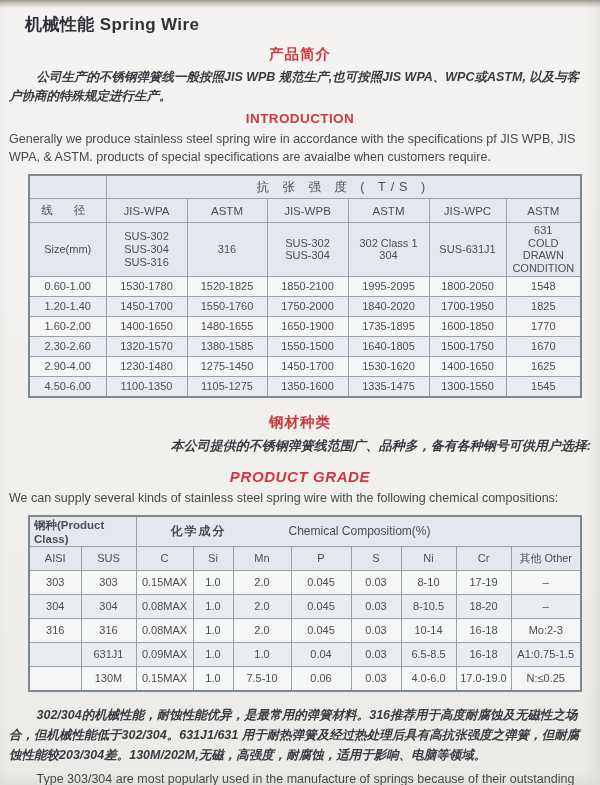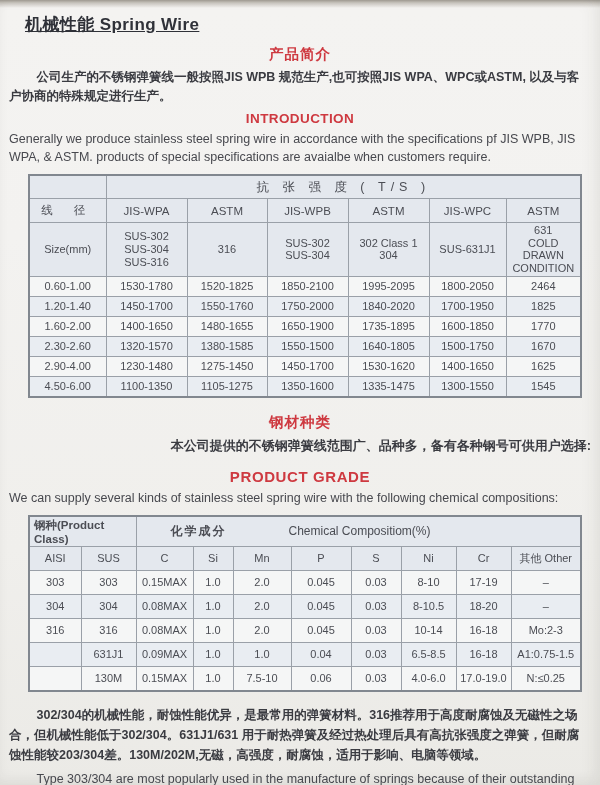--- a/index.html
+++ b/index.html
@@ -9,29 +9,29 @@
     background:#e7e5e1;
   }
   .page {
     position:relative; width:600px; height:785px; overflow:hidden;
     background:linear-gradient(180deg,#a29d95 0px,#cbc7c1 3px,#f4f3f1 8px,#f3f2f0 30%,#f0efec 70%,#ebeae6 100%);
     box-shadow:inset -8px 0 14px rgba(60,55,45,.05), inset 0 -6px 12px rgba(60,55,45,.04);
     color:#3c3d43;
   }
   .title {
     margin:13px 0 0 25px; font-size:17px; font-weight:600;
-    letter-spacing:.4px; color:#2f3138;text-decoration:underline;
+    letter-spacing:.4px; color:#2f3138;
   }
   .red { color:#ce3940; }
   .h-zh { text-align:center; font-size:14.5px; font-weight:700; margin:9px 0 0; letter-spacing:1px; }
   .h-en { text-align:center; font-weight:600; margin:5px 0 0; }
   .h-intro { font-size:13.5px; letter-spacing:.4px; }
-  .h-grade { font-size:15px; letter-spacing:.6px; margin-top:13px; }
+  .h-grade { font-size:15px; letter-spacing:.6px; margin-top:13px;font-style:italic; }
   p { margin:4px 9px 0; font-size:12.5px; }
-  .zh-text { font-weight:600; line-height:1.5; color:#3a3b41; }
+  .zh-text { font-weight:600; line-height:1.5; color:#3a3b41;font-style:italic; }
   .indent { text-indent:2.2em; }
   .en-text { line-height:1.5; color:#47484e; font-weight:400; }
   .center-line { text-align:right; font-size:13px; }
 
   table { border-collapse:collapse; table-layout:fixed; margin:7px 0 0 28px; width:552px; }
   td {
     border:1px solid #9aa0a8; font-size:11px; text-align:center;
     color:#4b4d54; padding:1px 2px; background:#f5f6f6; overflow:hidden;
   }
   table { border:2px solid #81878f; }
@@ -106,21 +106,21 @@
         </tr>
     </thead>
     <tbody id="t1-body">
         <tr>
           <td>0.60-1.00</td>
           <td>1530-1780</td>
           <td>1520-1825</td>
           <td>1850-2100</td>
           <td>1995-2095</td>
           <td>1800-2050</td>
-          <td>2464</td>
+          <td>1548</td>
         </tr>
         <tr>
           <td>1.20-1.40</td>
           <td>1450-1700</td>
           <td>1550-1760</td>
           <td>1750-2000</td>
           <td>1840-2020</td>
           <td>1700-1950</td>
           <td>1825</td>
         </tr>

